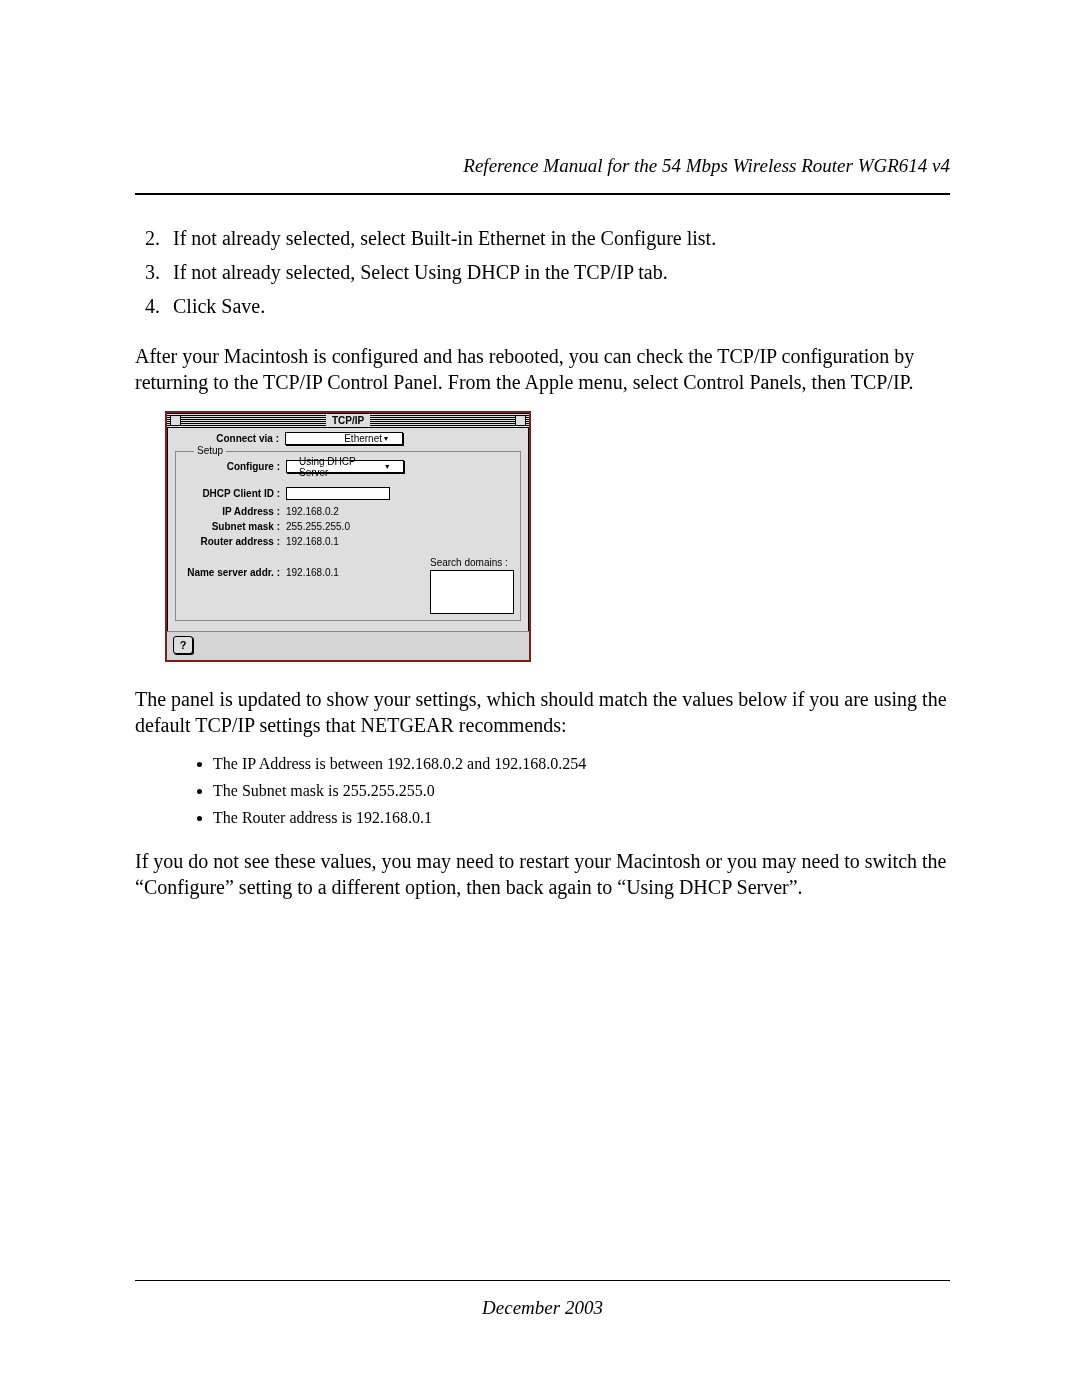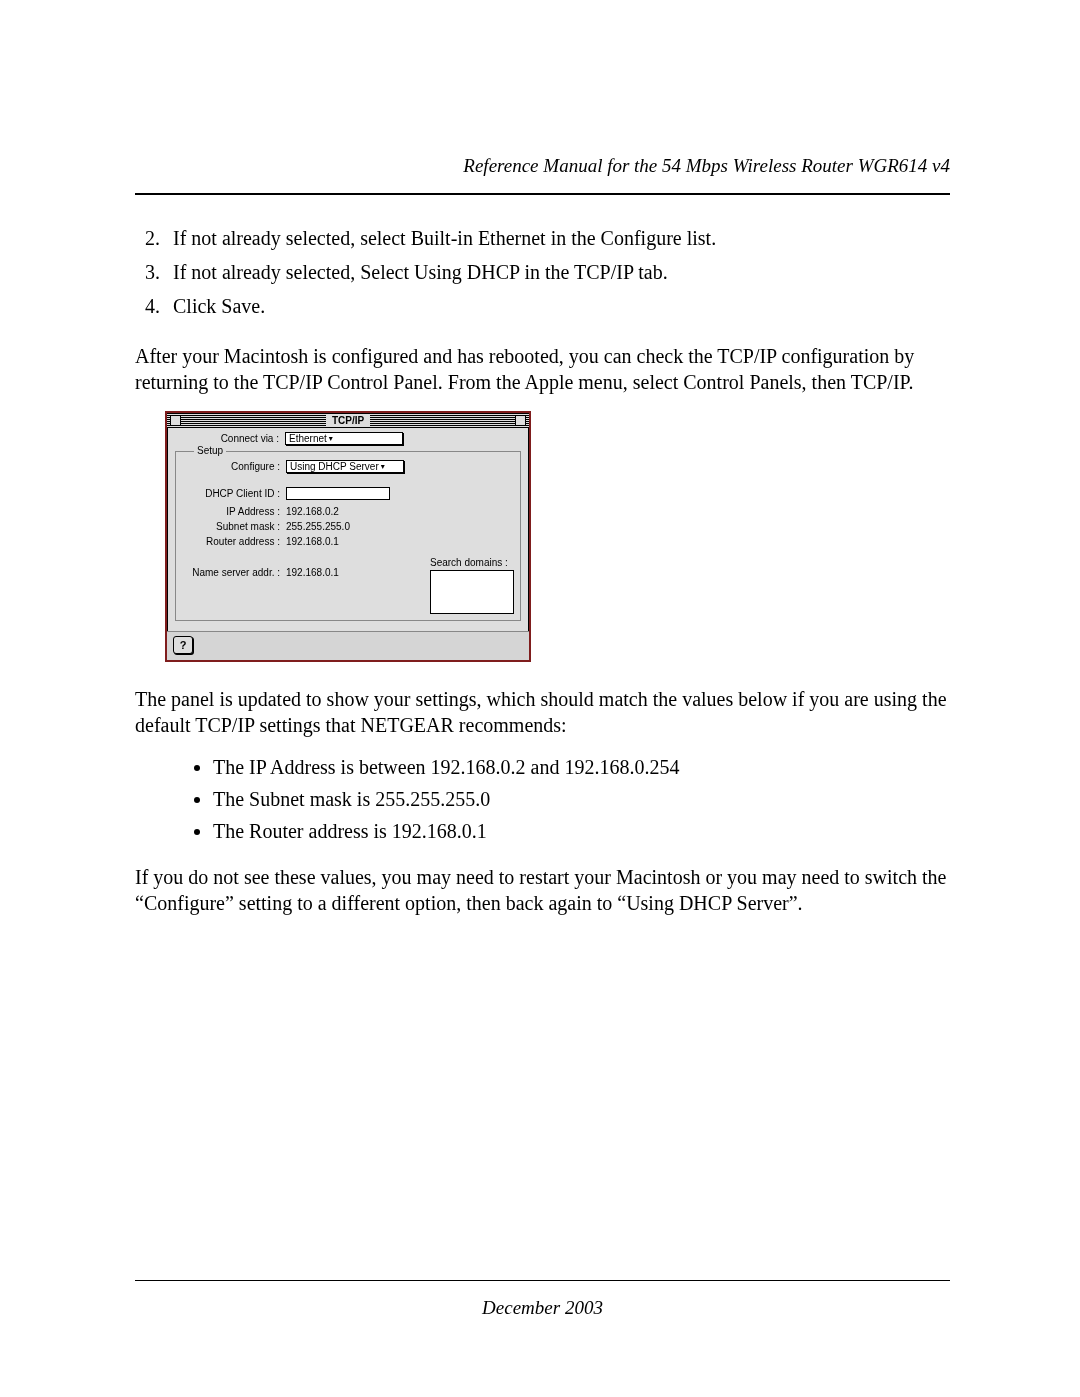--- a/index.html
+++ b/index.html
@@ -41,21 +41,21 @@
     margin: 36px 0 22px 0;
   }
   p.body {
     font-size: 20px;
     line-height: 1.3;
     margin: 0 0 16px 0;
   }
   ul.bullets {
     margin: 0 0 20px 0;
     padding-left: 78px;
-    font-size: 20px;
+    font-size: 16px;
   }
   ul.bullets li {
     margin-bottom: 6px;
     line-height: 1.3;
   }
 
   
   .mac-panel-wrap {
     margin: 8px 0 24px 30px;
   }
@@ -104,31 +104,32 @@
   }
   .mac-row {
     display: flex;
     align-items: center;
     margin-bottom: 4px;
   }
   .mac-label {
     width: 104px;
     text-align: right;
     padding-right: 6px;
+    font-weight: bold;
   }
   .mac-select {
     display: inline-flex;
     align-items: center;
-    justify-content: flex-start;
+    justify-content: flex-end;
     background: #fff;
     border: 1px solid #000;
     box-shadow: 1px 1px 0 #000;
     height: 13px;
     width: 118px;
-    padding: 0 3px;
+    padding: 0 12px;
     box-sizing: border-box;
   }
   .mac-select .arrows {
     width: 8px;
     text-align: center;
     line-height: 8px;
     font-size: 8px;
   }
   .mac-input {
     background: #fff;

